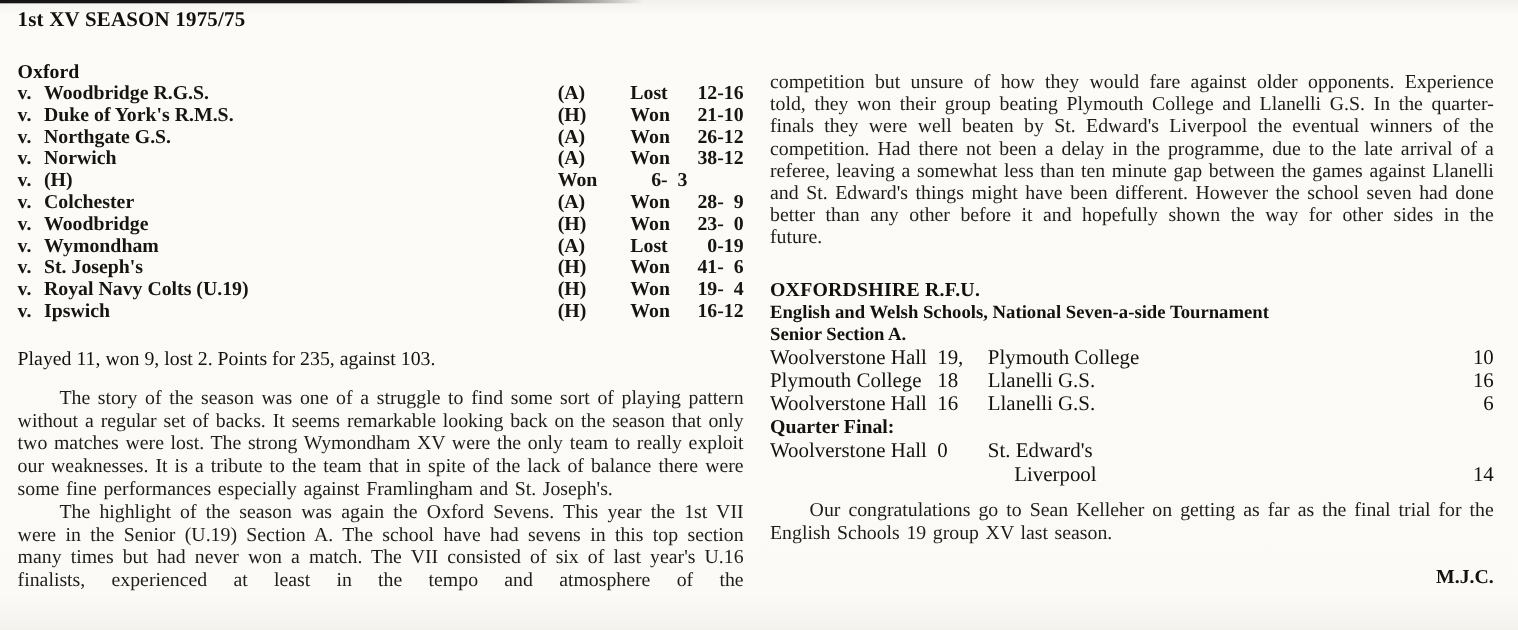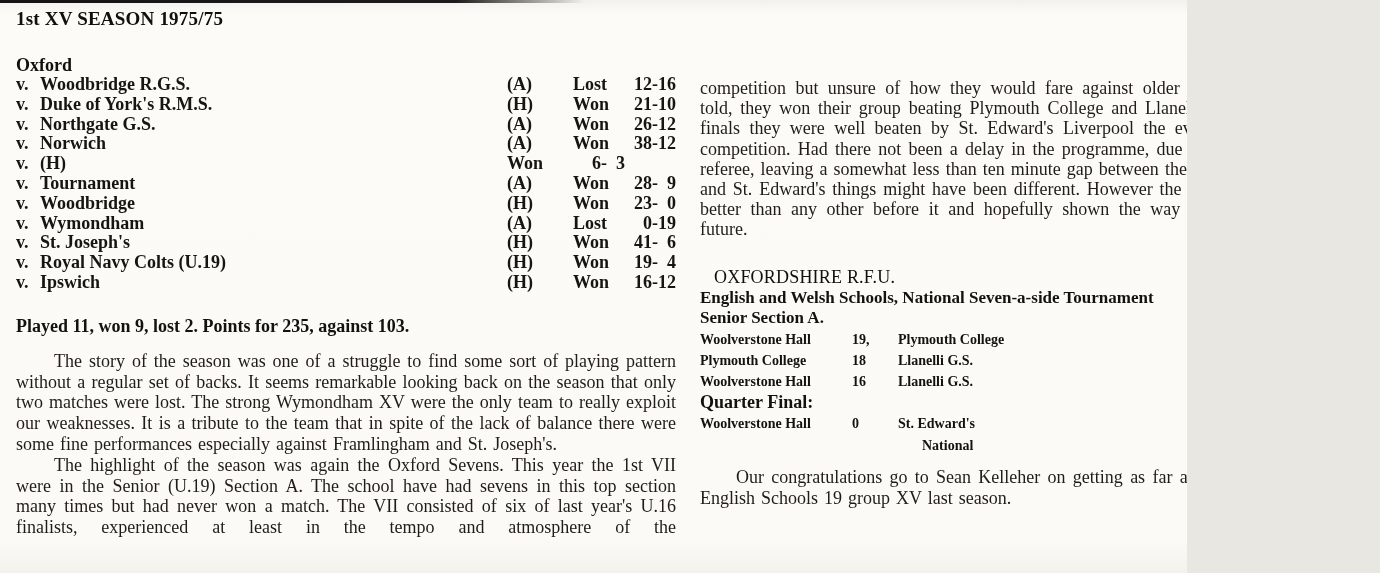--- a/index.html
+++ b/index.html
@@ -1,34 +1,33 @@
 <!DOCTYPE html>
 <html><head>
 <meta charset="utf-8">
 <style>
   html, body { margin: 0; padding: 0; background: #e9e7e2; }
   .page {
     position: relative;
-    width: 1152px;
+    width: 1380px;
     height: 573px;
     background: linear-gradient(180deg, #f3f1ec 0px, #fcfbf8 14px, #fbfaf7 540px, #f4f2ed 573px);
     font-family: "Liberation Serif", "DejaVu Serif", serif;
     color: #1b1916;
     overflow: hidden;
-    padding-left: 35px;
   }
   .scan-line {
     position: absolute;
     top: 0; left: 0;
     height: 3px; width: 585px;
     background: linear-gradient(to right, #141414 0%, #1c1c1c 78%, rgba(28,28,28,0) 100%);
   }
   .col { position: absolute; }
   .col-left  { left: 16px;  top: 8px;  width: 660px; }
-  .col-right { left: 700px; top: 78px; width: 658px; }
+  .col-right { left: 700px; top: 64px; width: 658px; }
 
   .title {
     font-size: 19px; line-height: 22px; font-weight: bold;
     color: #11100d; margin: 0 0 25px 0; letter-spacing: 0.2px;
   }
   .results-heading {
     font-size: 18px; line-height: 20px; font-weight: bold;
     color: #11100d; margin: 0;
   }
   .results-table { width: 100%; }
@@ -37,47 +36,47 @@
     grid-template-columns: 24px 467px 66px 52px 51px;
     font-size: 18px; line-height: 19.8px; font-weight: bold; color: #17150f;
   }
   .rrow .venue   { text-align: left; }
   .rrow .outcome { text-align: left; }
   .rrow .score   { text-align: right; white-space: nowrap; }
   .score .num { display: inline-block; width: 2ch; text-align: right; }
 
   .summary {
     margin: 23px 0 0 0;
-    font-size: 18px; line-height: 21px; font-weight: bold; color: #14120e;
+    font-size: 18px; line-height: 21px; font-weight: normal; color: #14120e;
   }
   .para {
     margin: 0;
     font-size: 18px; line-height: 20.8px;
     text-align: justify;
     word-spacing: 1.5px;
     color: #201d18;
   }
   .para.indent { text-indent: 38px; }
   .para.first  { margin-top: 14px; }
   .para.fill-last { text-align-last: justify; }
 
   .rpara { line-height: 20.2px; }
 
   .ox-heading {
-    margin: 27px 0 0 14px;
-    font-size: 18px; line-height: 21px; font-weight: normal; color: #11100d;
+    margin: 27px 0 0 0;
+    font-size: 18px; line-height: 21px; font-weight: bold; color: #11100d;
     letter-spacing: 0.2px;
   }
   .subline {
     font-size: 17px; line-height: 20.5px; font-weight: bold; color: #14120e;
   }
   .trow {
     display: grid;
     grid-template-columns: 152px 24px 22px 1fr 46px;
-    font-size: 14px; line-height: 21.2px; font-weight: bold; color: #14120e;
+    font-size: 19px; line-height: 21.2px; font-weight: normal; color: #14120e;
   }
   .trow .s1 { }
   .trow .s2 { text-align: right; }
   .trow .t2.indented { padding-left: 24px; }
   .qf-label {
     font-size: 18px; line-height: 21.2px; font-weight: bold; color: #14120e;
   }
   .congrats { margin-top: 11px; line-height: 21px; text-indent: 36px; }
   .signature {
     margin-top: 19px;
@@ -126,21 +125,21 @@
           <span class="score"><span class="num">38</span><span>-</span><span class="num">12</span></span>
       </div>
       <div class="rrow">
         <span class="vs">v.</span>
           <span class="venue">(H)</span>
           <span class="outcome">Won</span>
           <span class="score"><span class="num">6</span><span>-</span><span class="num">3</span></span>
       </div>
       <div class="rrow">
         <span class="vs">v.</span>
-          <span class="team">Tournament</span>
+          <span class="team">Colchester</span>
           <span class="venue">(A)</span>
           <span class="outcome">Won</span>
           <span class="score"><span class="num">28</span><span>-</span><span class="num">9</span></span>
       </div>
       <div class="rrow">
         <span class="vs">v.</span>
           <span class="team">Woodbridge</span>
           <span class="venue">(H)</span>
           <span class="outcome">Won</span>
           <span class="score"><span class="num">23</span><span>-</span><span class="num">0</span></span>
@@ -218,21 +217,21 @@
         <span class="t1">Woolverstone Hall</span>
           <span class="s1">0</span>
           <span></span>
           <span class="t2">St. Edward's</span>
           <span class="s2"></span>
       </div>
       <div class="trow">
         <span class="t1"></span>
           <span class="s1"></span>
           <span></span>
-          <span class="t2 indented">National</span>
+          <span class="t2 indented">Liverpool</span>
           <span class="s2">14</span>
       </div>
     </div>
 
     <p class="para congrats">Our congratulations go to Sean Kelleher on getting as far as the final trial for the English Schools 19 group XV last season.</p>
 
     <div class="signature">M.J.C.</div>
   </div>
 </div>
 

